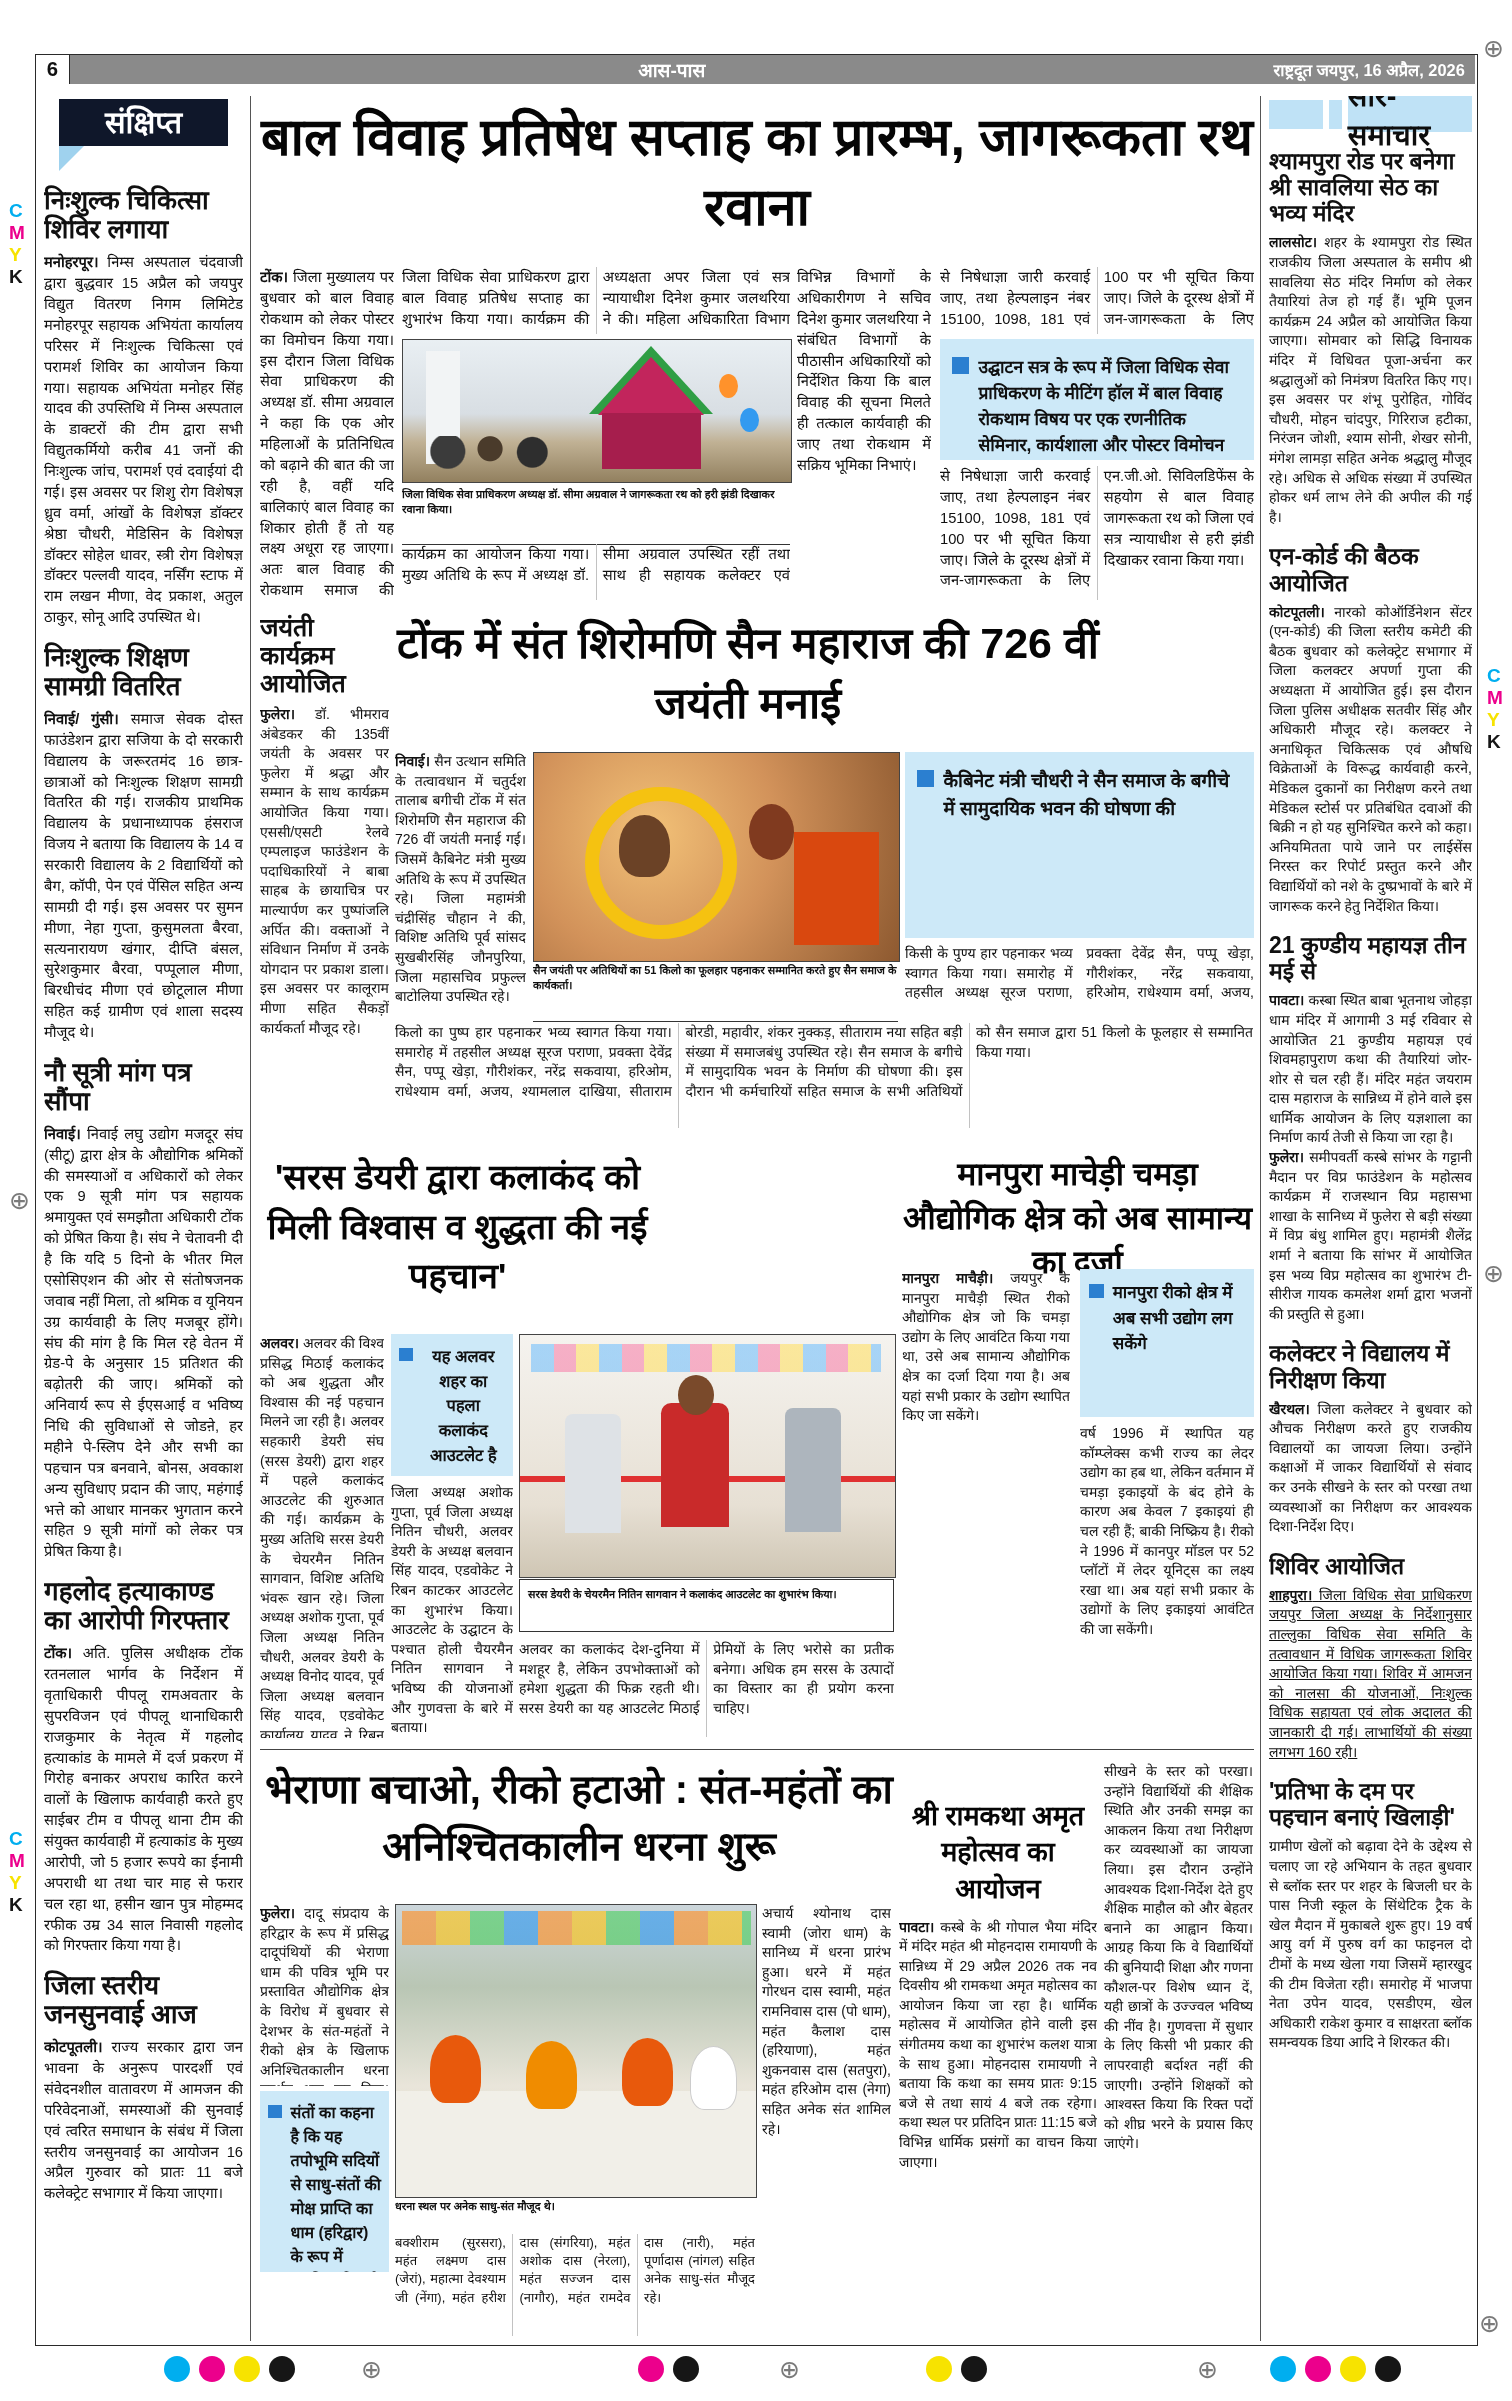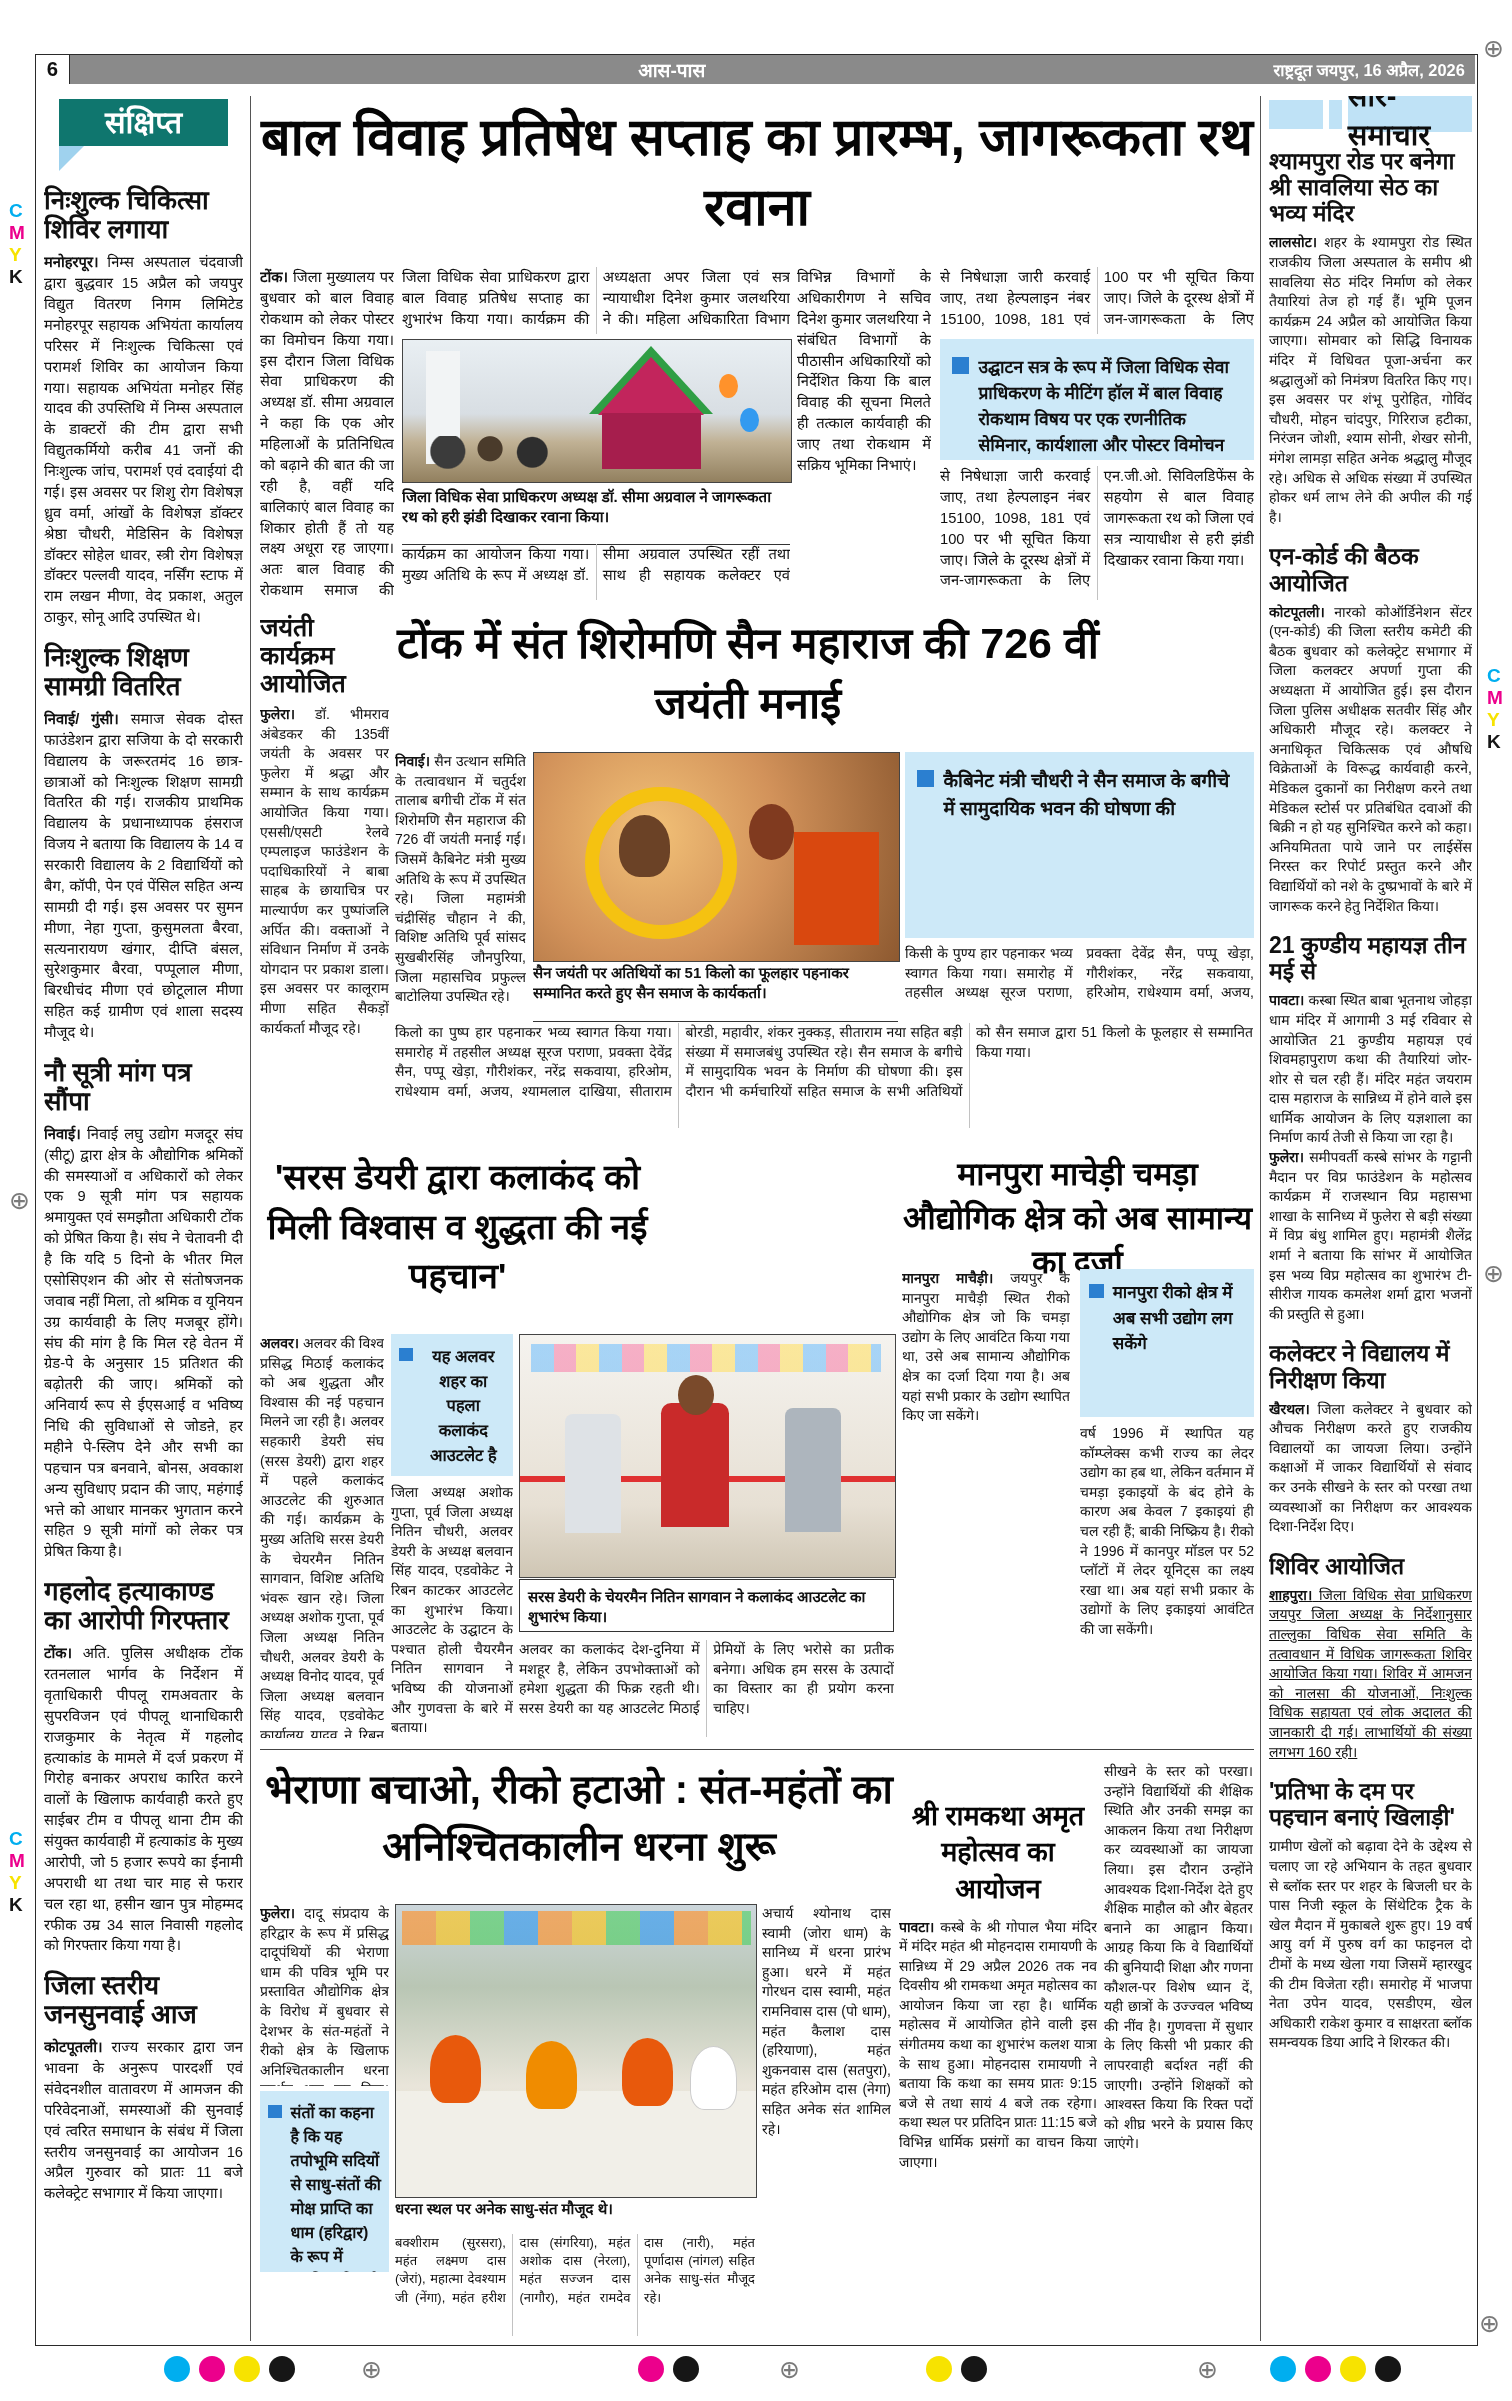--- a/index.html
+++ b/index.html
@@ -7,40 +7,40 @@
         font-family:"Liberation Sans","DejaVu Sans",sans-serif;color:#101010;overflow:hidden;}
   .abs{position:absolute;}
   .frame{border:1.1px solid #2a2a2a;}
   
   .masthead{background:#8a8a8a;display:flex;align-items:stretch;color:#fff;}
   .pageno{background:#fff;color:#111;width:33px;display:flex;align-items:center;justify-content:center;
           font-size:20.3px;font-weight:bold;border-right:1.1px solid #2a2a2a;}
   .mh-center{flex:1;display:flex;align-items:center;justify-content:center;font-size:19px;font-weight:bold;}
   .mh-right{display:flex;align-items:center;padding-right:10.2px;font-size:16.4px;font-weight:bold;white-space:nowrap;}
   
-  .sankshipt{background:#0f766e;color:#fff;font-size:30.5px;font-weight:bold;text-align:center;
+  .sankshipt{background:#0f172a;color:#fff;font-size:30.5px;font-weight:bold;text-align:center;
              line-height:47px;height:47px;}
   .fold{width:0;height:0;border-top:25px solid #9fd2ee;border-right:25px solid transparent;}
   .saar{display:flex;align-items:center;height:36px;}
   .saar .blk{background:#bfe2f6;height:29px;}
   .saar .lbl{background:#bfe2f6;height:36px;flex:1;display:flex;align-items:center;justify-content:flex-end;
              padding-right:8px;font-size:29px;font-weight:bold;color:#0d0d0d;}
   
   .body{font-size:14.7px;line-height:1.42;text-align:justify;overflow:hidden;}
   .body-sm{font-size:14px;line-height:1.4;text-align:justify;overflow:hidden;}
   .dl{font-weight:bold;}
   .t-left{font-size:26px;font-weight:bold;line-height:1.12;margin:14.7px 0 8px 0;}
   .t-right{font-size:23px;font-weight:bold;line-height:1.14;margin:16px 0 6.8px 0;}
   .headline{font-weight:bold;text-align:center;color:#050505;}
   .cols2{column-count:2;column-gap:13.6px;column-rule:0.6px solid #c2c2c2;}
   .cols3{column-count:3;column-gap:13.6px;column-rule:0.6px solid #c2c2c2;}
   .hlbox{background:#cde9f8;display:flex;gap:9px;padding:14.7px 12.4px;box-sizing:border-box;overflow:hidden;}
   .hlbox .sq{flex:0 0 17px;width:17px;height:17px;background:#2b7fd0;margin-top:3.4px;}
   .hlbox .txt{font-size:17.5px;font-weight:bold;line-height:1.5;}
-  .caption{font-size:15px;font-weight:bold;line-height:1.35;overflow:hidden;}
+  .caption{font-size:11px;font-weight:bold;line-height:1.35;overflow:hidden;}
   .cap-rule{border-bottom:1.1px solid #333;padding-bottom:5.6px;}
   .vrule{width:1.1px;background:#555;}
   .hrule{height:1.1px;background:#444;}
   
   .photo{overflow:hidden;border:1.1px solid #444;}
   .ph1{background:linear-gradient(180deg,#e9eff3 0%,#d8dee3 52%,#c0b194 72%,#92805f 100%);}
   .ph2{background:radial-gradient(circle at 32% 38%,#f2c177 0%,#d2925a 45%,#8d5930 100%);}
   .ph3{background:linear-gradient(180deg,#f5f3ef 0%,#e7e0d4 70%,#cfc6b4 100%);}
   .ph4{background:linear-gradient(180deg,#ccd6db 0%,#b9c6b4 28%,#e9e5da 62%,#d8d1c2 100%);}
   .shape{position:absolute;}

